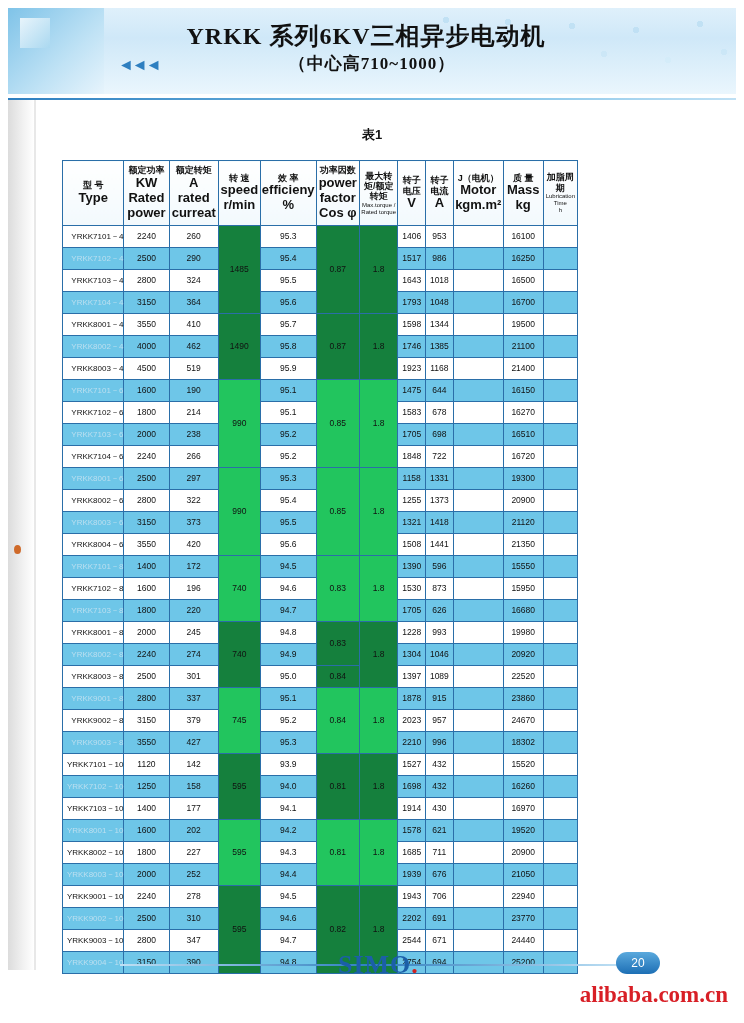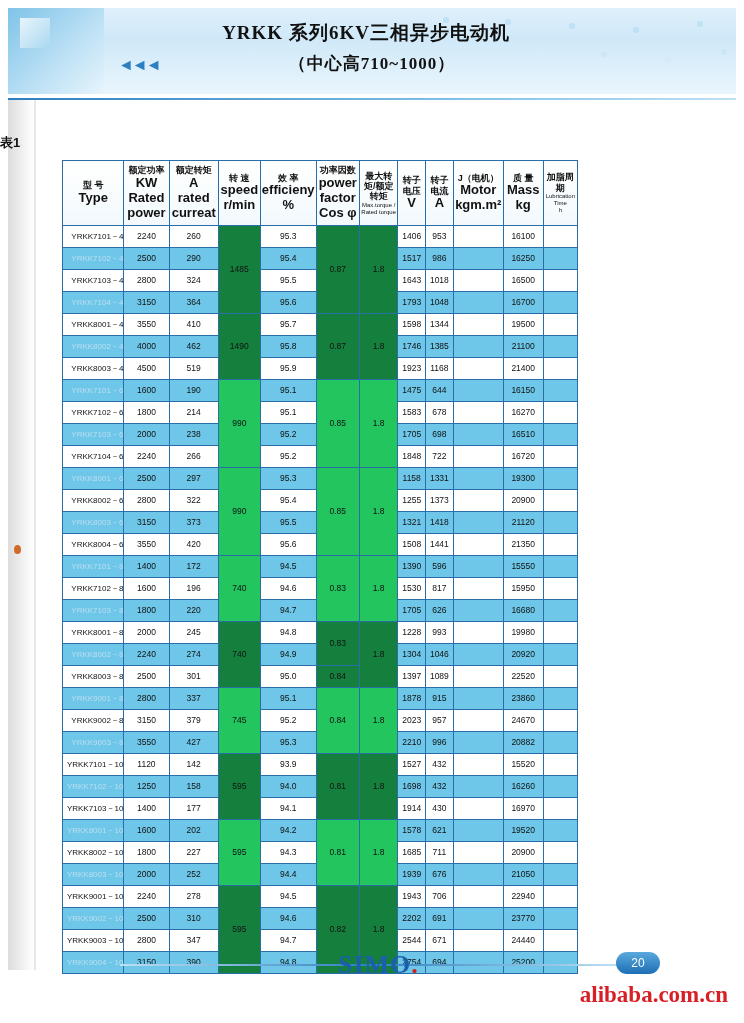--- a/index.html
+++ b/index.html
@@ -46,21 +46,21 @@
     position:absolute;left:0;top:0;width:96px;height:86px;
     background:linear-gradient(135deg,#7fc3e8 0%,#bfe2f5 60%,#e7f4fc 100%);
   }
   .header .leftblock:after{
     content:"";position:absolute;left:12px;top:10px;width:30px;height:30px;
     background:linear-gradient(135deg,#ffffff 0%,#a9d8f0 100%);
     opacity:.8;
   }
   .title1{
     position:absolute;left:0;right:12px;top:12px;text-align:center;
-    font-size:19px;font-weight:bold;color:#111111;letter-spacing:1px;
+    font-size:24px;font-weight:bold;color:#111111;letter-spacing:1px;
     font-family:"Liberation Serif", serif;
   }
   .title2{
     position:absolute;left:0;right:0;top:44px;text-align:center;
     font-size:17px;font-weight:bold;color:#111111;letter-spacing:1px;
     font-family:"Liberation Serif", serif;
   }
   .chev{
     position:absolute;left:110px;top:48px;
     color:#2e7fc0;font-size:16px;font-weight:bold;letter-spacing:-2px;
@@ -72,22 +72,22 @@
   
   .binding{
     position:absolute;left:8px;top:100px;width:26px;height:870px;
     background:linear-gradient(90deg,#dcdcdc 0%,#f2f2f2 60%,#ffffff 100%);
   }
   .bind-dot{
     position:absolute;left:14px;top:545px;width:7px;height:9px;
     background:#cf6a2a;border-radius:50%;
   }
   .table-label{
-    position:absolute;left:0;right:0;top:126px;text-align:left;
-    font-size:13px;font-weight:bold;color:#111;margin-top:8px;
+    position:absolute;left:0;right:0;top:126px;text-align:center;
+    font-size:13px;font-weight:bold;color:#111;
   }
   
   .tbl-wrap{
     position:absolute;left:62px;top:160px;width:620px;
   }
   table{
     border-collapse:collapse;width:516px;
     background:#ffffff;
   }
   th,td{
@@ -415,21 +415,21 @@
             <td></td>
             <td>15550</td>
             <td></td>
           </tr>
           <tr>
             <td class="type">YRKK7102－8</td>
             <td>1600</td>
             <td>196</td>
             <td>94.6</td>
             <td>1530</td>
-            <td>817</td>
+            <td>873</td>
             <td></td>
             <td>15950</td>
             <td></td>
           </tr>
           <tr class="alt">
             <td class="type">YRKK7103－8</td>
             <td>1800</td>
             <td>220</td>
             <td>94.7</td>
             <td>1705</td>
@@ -501,21 +501,21 @@
             <td></td>
           </tr>
           <tr class="alt">
             <td class="type">YRKK9003－8</td>
             <td>3550</td>
             <td>427</td>
             <td>95.3</td>
             <td>2210</td>
             <td>996</td>
             <td></td>
-            <td>20882</td>
+            <td>18302</td>
             <td></td>
           </tr>
           <tr>
             <td class="type">YRKK7101－10</td>
             <td>1120</td>
             <td>142</td>
             <td class="span" rowspan="3">595</td>
             <td>93.9</td>
             <td class="span" rowspan="3">0.81</td>
             <td class="span" rowspan="3">1.8</td>

